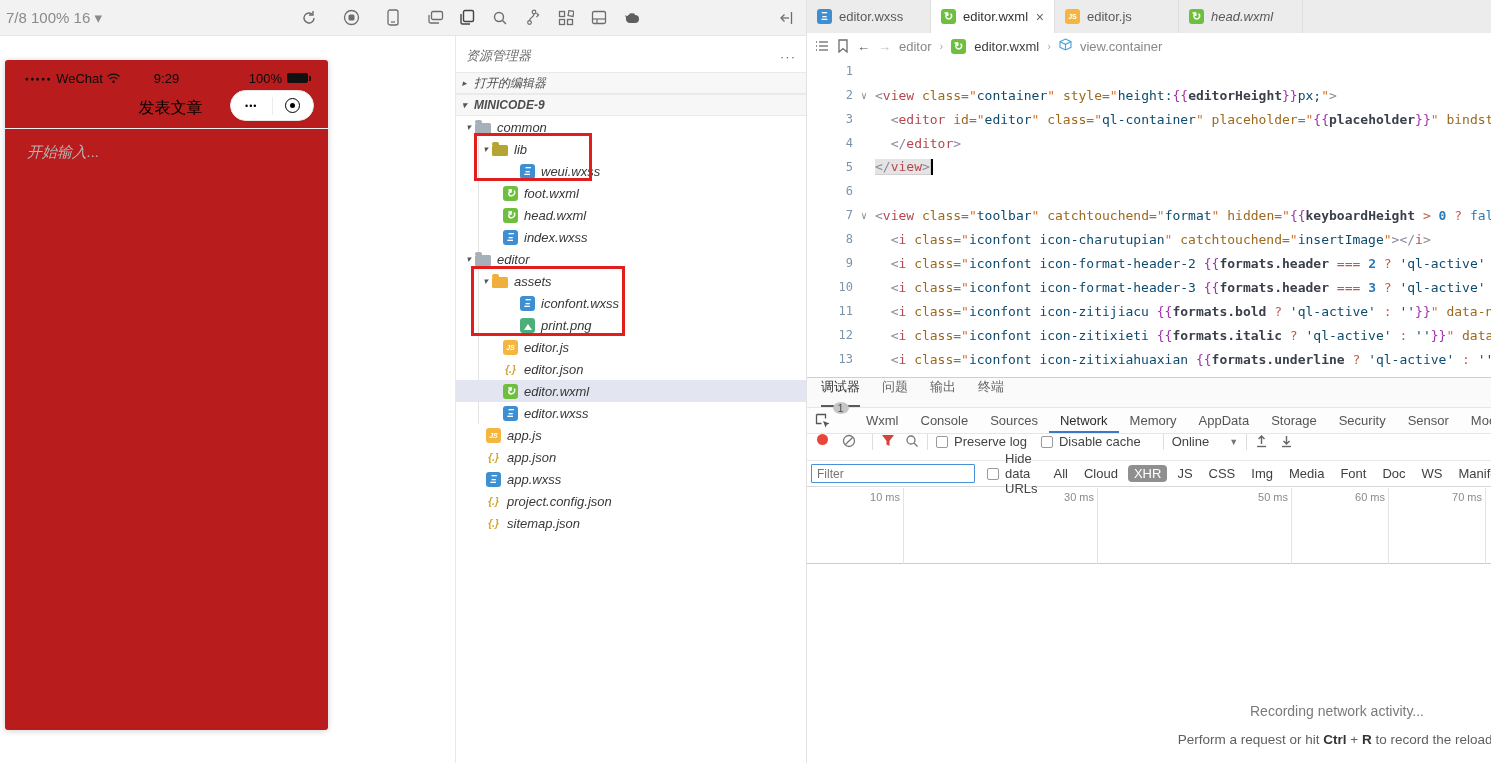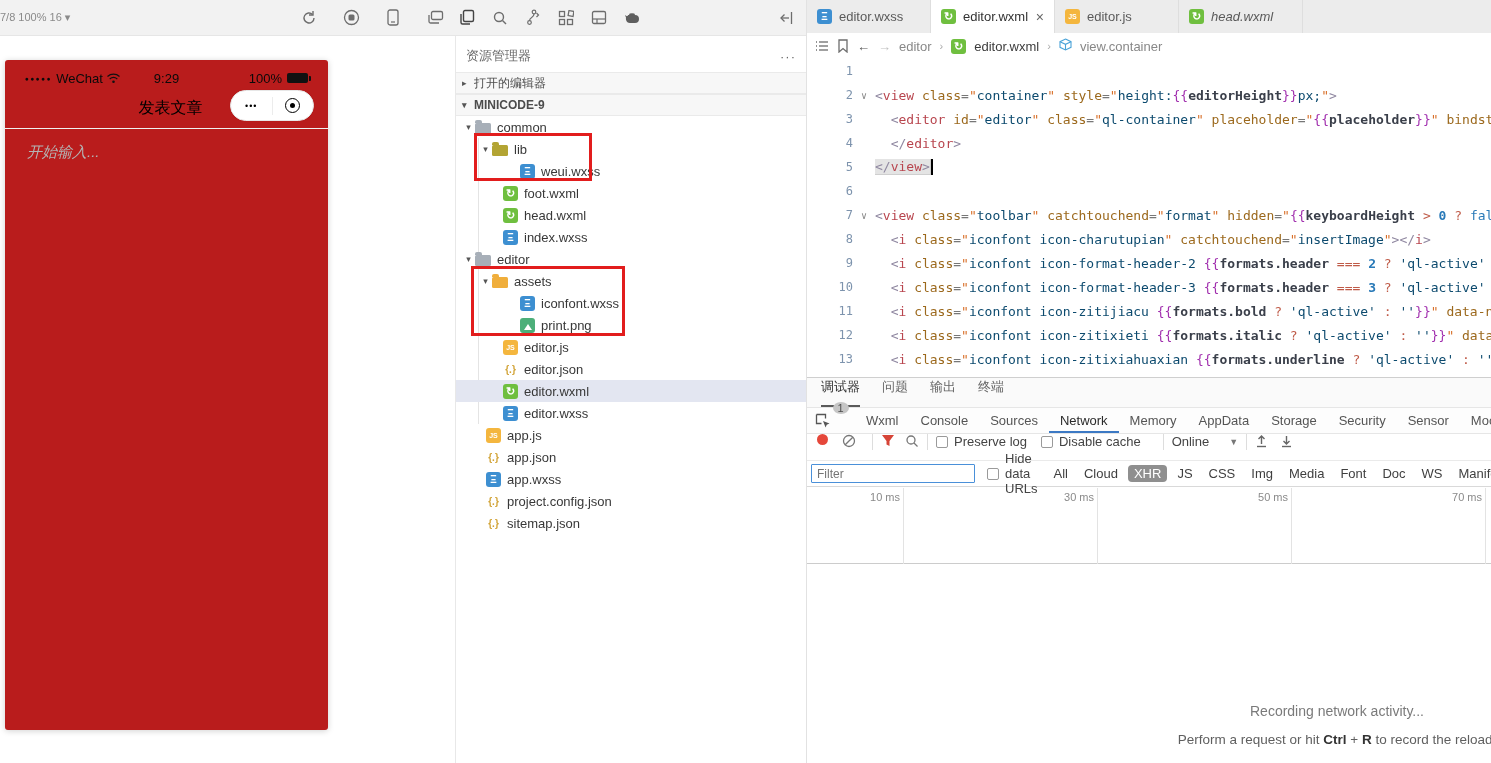--- a/index.html
+++ b/index.html
@@ -2,21 +2,21 @@
 <html><head>
 <meta charset="utf-8">
 <style>
   * { margin:0; padding:0; box-sizing:border-box; }
   html,body { width:1491px; height:763px; overflow:hidden; background:#fff;
     font-family:"Liberation Sans", sans-serif; color:#333; }
   .abs { position:absolute; }
 
   
   #toolbar { left:0; top:0; width:806px; height:36px; background:#f2f2f2; border-bottom:1px solid #e6e6e6; display:flex; align-items:center; }
-  #device-label { margin-left:0; font-size:11px; color:#8a8a8a; }
+  #device-label { margin-left:6px; font-size:15px; color:#8a8a8a; }
   .tb-ico { width:18px; height:18px; display:inline-flex; align-items:center; justify-content:center; color:#6d6d6d; }
   .tb-ico svg { display:block; }
   #sim-icons { position:absolute; left:300px; display:flex; gap:24px; }
   #exp-icons { position:absolute; left:458px; display:flex; gap:15px; }
   #collapse-ico { position:absolute; left:778px; }
 
   
   #sim { left:0; top:36px; width:455px; height:727px; background:#fff; }
   #phone { position:absolute; left:5px; top:24px; width:323px; height:670px; background:#b91c1c; border-radius:3px; box-shadow:0 1px 6px rgba(0,0,0,.18); }
   #statusbar { position:absolute; left:0; top:8px; width:100%; height:20px; display:flex; align-items:center; padding:0 20px; font-size:13px; color:#0a0a0a; }
@@ -30,21 +30,21 @@
   #capsule { position:absolute; right:18px; top:2px; width:84px; height:31px; border:1px solid #e7e7e7; border-radius:16px; background:#fff; display:flex; align-items:center; box-shadow:0 0 2px rgba(0,0,0,.05); }
   #capsule .half { flex:1; display:flex; align-items:center; justify-content:center; }
   #capsule .dots { font-size:9px; letter-spacing:1px; color:#000; }
   #capsule .divider { width:1px; height:18px; background:#ececec; }
   #capsule .target { width:15px; height:15px; border:1.5px solid #000; border-radius:50%; display:flex; align-items:center; justify-content:center; }
   #capsule .target i { width:5px; height:5px; background:#000; border-radius:50%; }
   #page-body { position:absolute; left:0; top:68px; width:100%; bottom:0; border-top:1px solid #f0f0f0; }
   #editor-placeholder { position:absolute; left:22px; top:14px; font-size:15px; font-style:italic; color:#b4b4b4; }
 
   
-  #explorer { left:455px; top:36px; width:351px; height:727px; background:#fff; border-left:1px solid #e8e8e8; font-size:13px; }
+  #explorer { left:455px; top:36px; width:351px; height:727px; background:#fff; border-left:1px solid #e8e8e8; font-size:13px;font-style:italic; }
   #exp-header { height:24px; margin-top:8px; display:flex; align-items:center; padding:0 10px; color:#6a6a6a; font-size:13px; }
   #exp-more { margin-left:auto; color:#666; letter-spacing:1px; font-size:13px; }
   .exp-section { height:22px; display:flex; align-items:center; padding:0 6px; background:#f7f7f7; border-top:1px solid #eaeaea; border-bottom:1px solid #eaeaea; color:#4c4c4c; font-size:12px; }
   .exp-section.first { margin-top:4px; }
   .exp-section .chev { width:12px; font-size:9px; color:#555; }
   .exp-section.bold { font-weight:bold; }
   #tree { position:relative; }
   .tree-row { height:22px; display:flex; align-items:center; color:#383838; cursor:default; position:relative; }
   .tree-row.selected { background:#e3e6f1; }
   .tree-row .chev { width:13px; font-size:9px; color:#555; text-align:center; flex:none; }
@@ -535,20 +535,23 @@
     <div id="ruler">
         <div class="ruler-col" style="left: 0px; width: 97px;">
           <span>10 ms</span>
         </div>
         <div class="ruler-col" style="left: 194px; width: 97px;">
           <span>30 ms</span>
         </div>
         <div class="ruler-col" style="left: 388px; width: 97px;">
           <span>50 ms</span>
         </div>
+        <div class="ruler-col" style="left: 485px; width: 97px;">
+          <span>60 ms</span>
+        </div>
         <div class="ruler-col" style="left: 582px; width: 97px;">
           <span>70 ms</span>
         </div>
       </div>
     <div id="net-msgs">
       <div id="msg-recording">Recording network activity...</div>
       <div id="msg-hint">
         <span>Perform a request or hit </span><b>Ctrl</b><span> + </span><b>R</b><span> to record the reload.</span>
       </div>
     </div>

